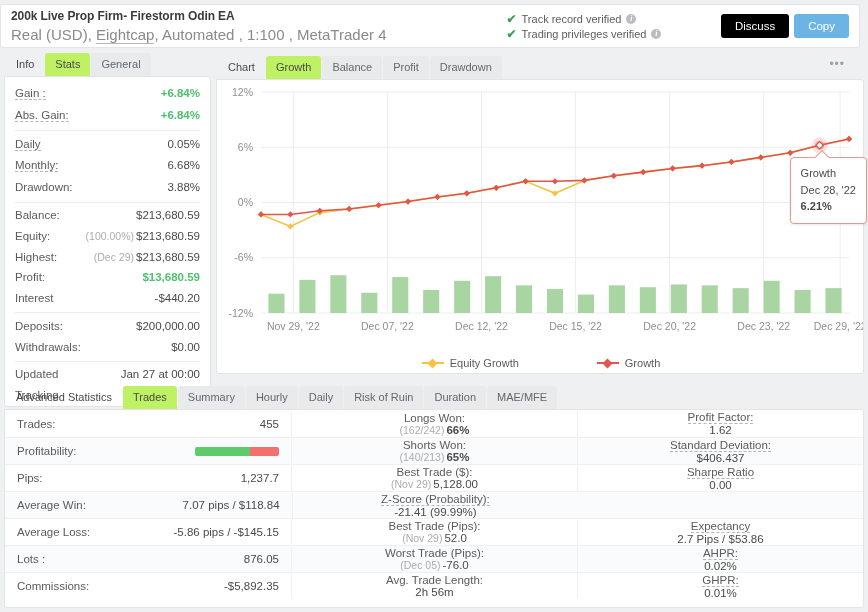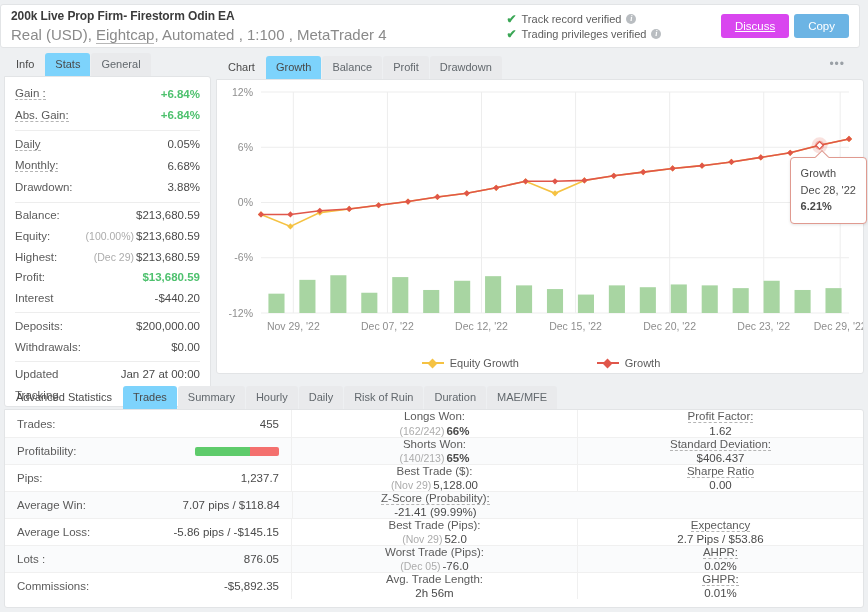--- a/index.html
+++ b/index.html
@@ -40,23 +40,23 @@
   #statsPanel {
     position: absolute; left: 4px; top: 53px; width: 207px; height: 322px;
     display: flex; flex-direction: column;
   }
   .tabbar { display: flex; height: 26px; align-items: flex-end; padding-left: 2px; gap: 1px; }
   .tab {
     font-size: 11px; padding: 5px 10px 5px; background: #e9eaec; color: #62686d;
     border-radius: 3px 3px 0 0; cursor: pointer; line-height: 1.15;
   }
   .tab.plain { background: transparent; color: #4a4a4a; }
-  .tab.active { background: #7dd3fc; color: #4a4a4a; }
+  .tab.active { background: #bef264; color: #4a4a4a; }
   .stats-body { padding: 6px 10px 0; }
-  .srow { display: flex; justify-content: space-between; align-items: center;
+  .srow { display: flex; justify-content: space-between; align-items: flex-start;
           padding: 4.4px 0; font-size: 11.5px; }
   .slabel { color: #5b5b5b; }
   .slabel.dash { border-bottom: 1px dashed #b5b5b5; }
   .sval { color: #4a4a4a; text-align: right; }
   .sval.green { color: #4ec16e; font-weight: bold; }
   .muted { color: #acacac; font-size: 10.5px; margin-right: 2px; }
   .sep { border-top: 1px solid #ededed; margin: 4px 0 2px; }
 
   
   #chartPanel { position: absolute; left: 216px; top: 53px; width: 648px; height: 322px; }
@@ -76,21 +76,21 @@
   }
   .tooltip .tt-val { font-weight: bold; }
   .tt-arrow { position: absolute; top: -6px; left: 26px; width: 10px; height: 10px;
               background: #fff; border-left: 1px solid #e09a90; border-top: 1px solid #e09a90;
               transform: rotate(45deg); }
 
   
   #botPanel { position: absolute; left: 4px; top: 381px; width: 860px; height: 227px; }
   .bot-tabs { display: flex; height: 28px; align-items: flex-end; padding-left: 2px; gap: 1px; }
   .trow {
-    display: flex; border-top: 1px solid #f0f0f0; height: 27px; 
+    display: flex; border-top: 1px solid #f0f0f0; height: 27px; align-items: center;
   }
   .trow:first-child { border-top: none; }
   .trow.alt { background: #fafbfc; }
   .tcell { display: flex; justify-content: space-between; align-items: center;
            padding: 0 12px; width: 286.6px; font-size: 11.5px; }
   .tcell + .tcell { border-left: 1px solid #f0f0f0; flex-direction: column; }
   .tlabel { color: #5b5b5b; }
   .tlabel.dash { border-bottom: 1px dashed #b5b5b5; }
   .tval { color: #4a4a4a; }
   .profbar { width: 84px; height: 9px; border-radius: 2px; overflow: hidden; display: flex; }
@@ -112,21 +112,21 @@
       <span>Track record verified</span>
       <span class="infoico">i</span>
     </div>
     <div class="vrow">
       <span class="check" style="color: rgb(58, 166, 85);">✔</span>
       <span>Trading privileges verified</span>
       <span class="infoico">i</span>
     </div>
   </div>
   <div class="hdr-btns">
-    <button class="btn" id="btnDiscuss" style="background: #d946ef; text-decoration: underline;">Discuss</button>
+    <button class="btn" id="btnDiscuss" style="background: #000000;">Discuss</button>
     <button class="btn" id="btnCopy" style="background: rgb(108, 180, 228);">Copy</button>
   </div>
 </div>
 
 <div id="statsPanel">
   <div class="tabbar" id="statsTabs">
       <div class="tab plain">Info</div>
       <div class="tab active">Stats</div>
       <div class="tab">General</div>
     </div>

